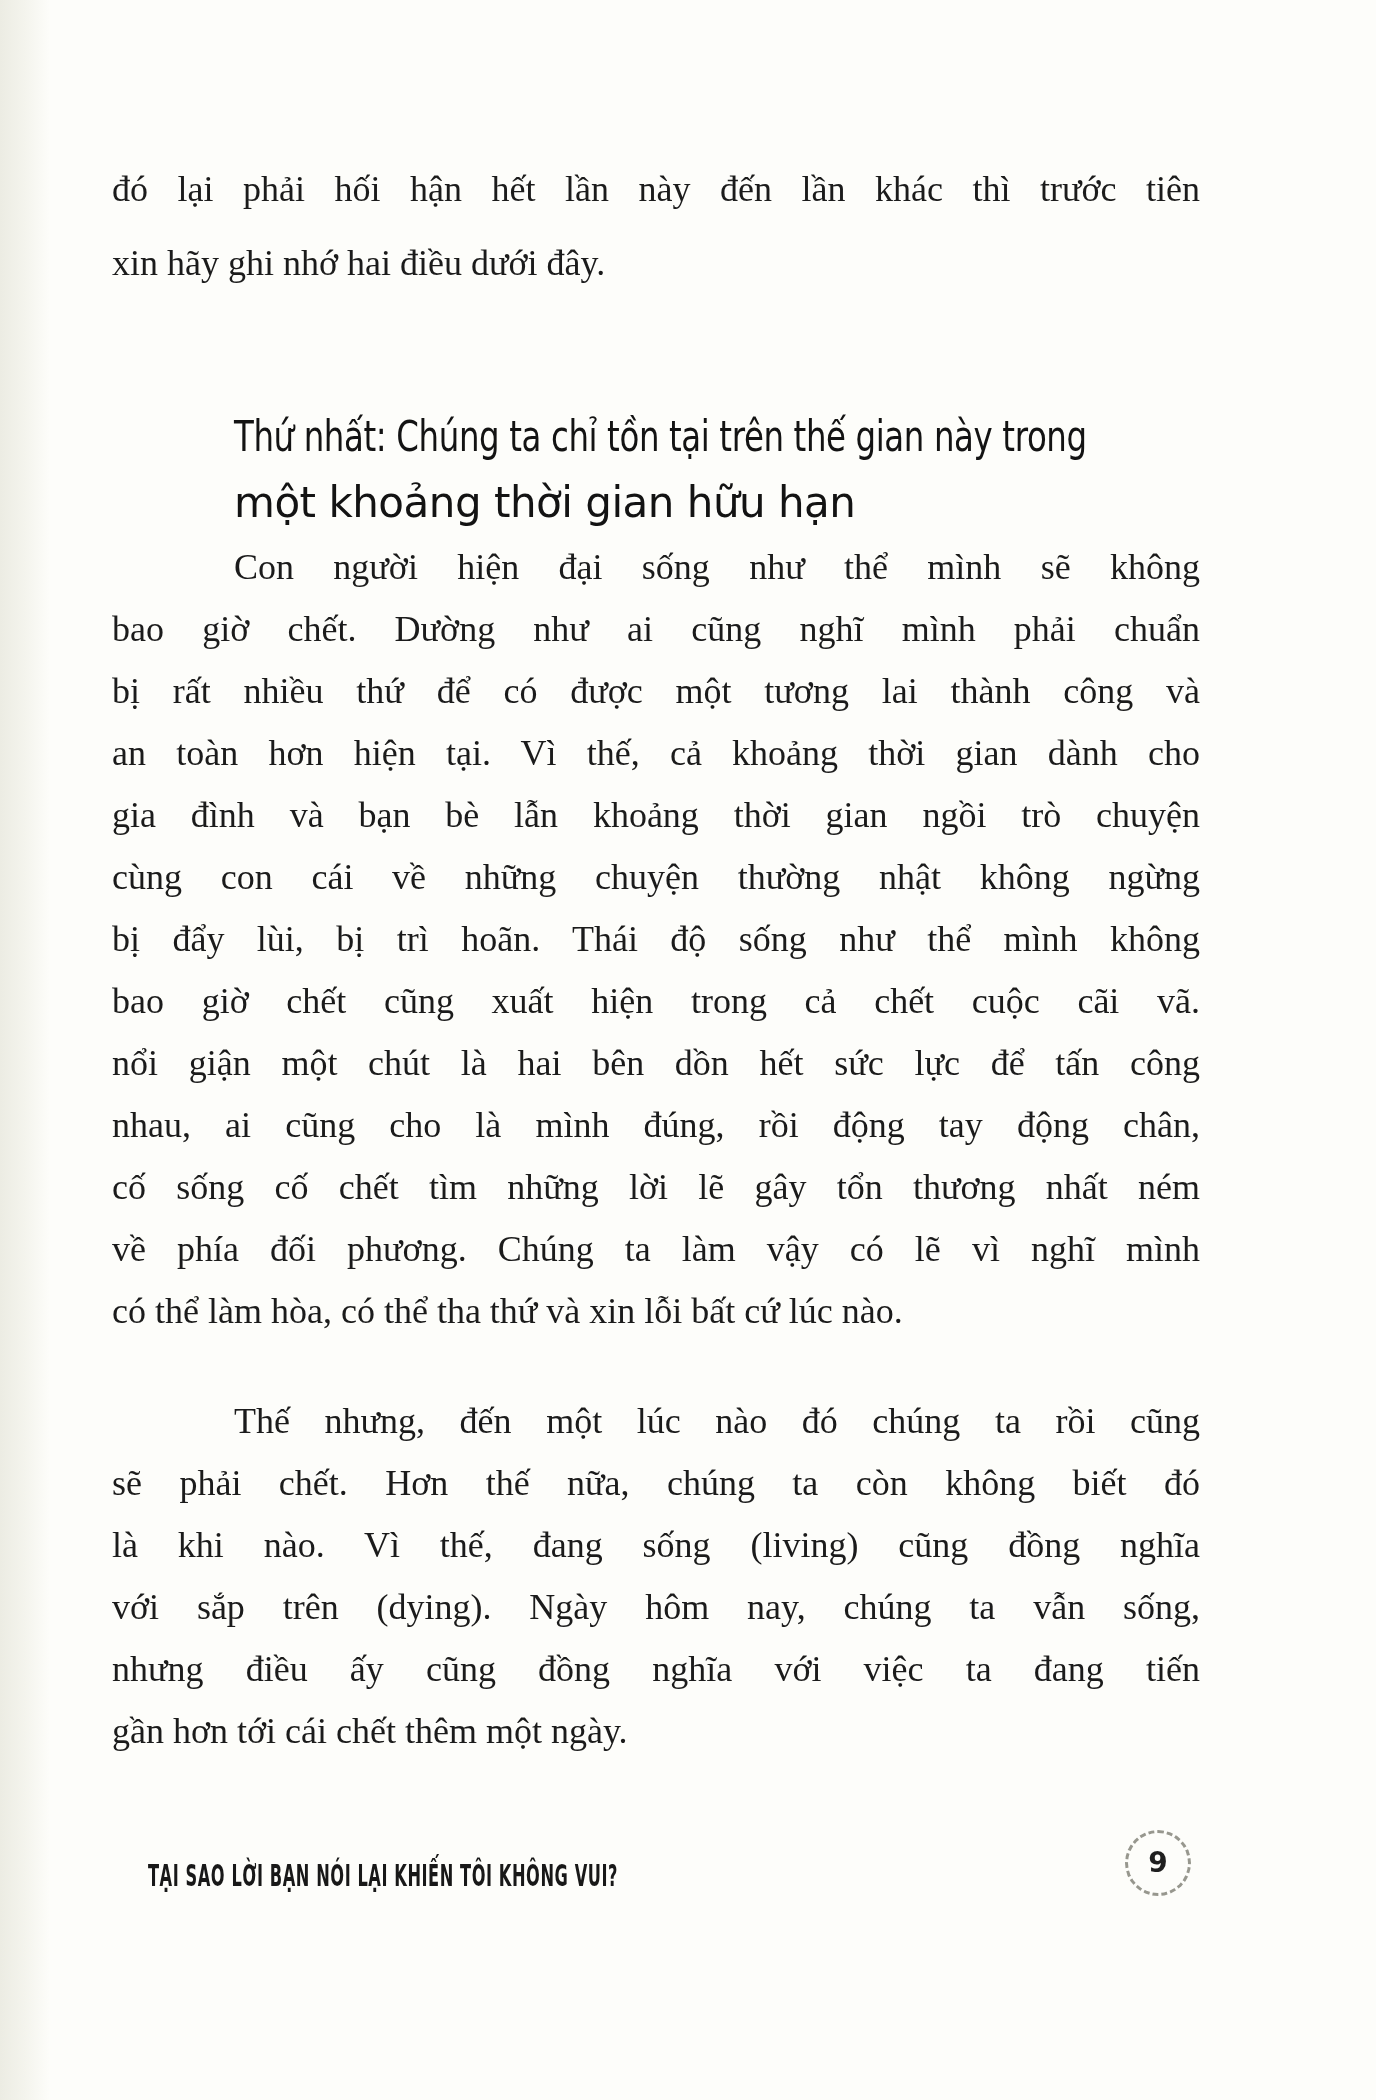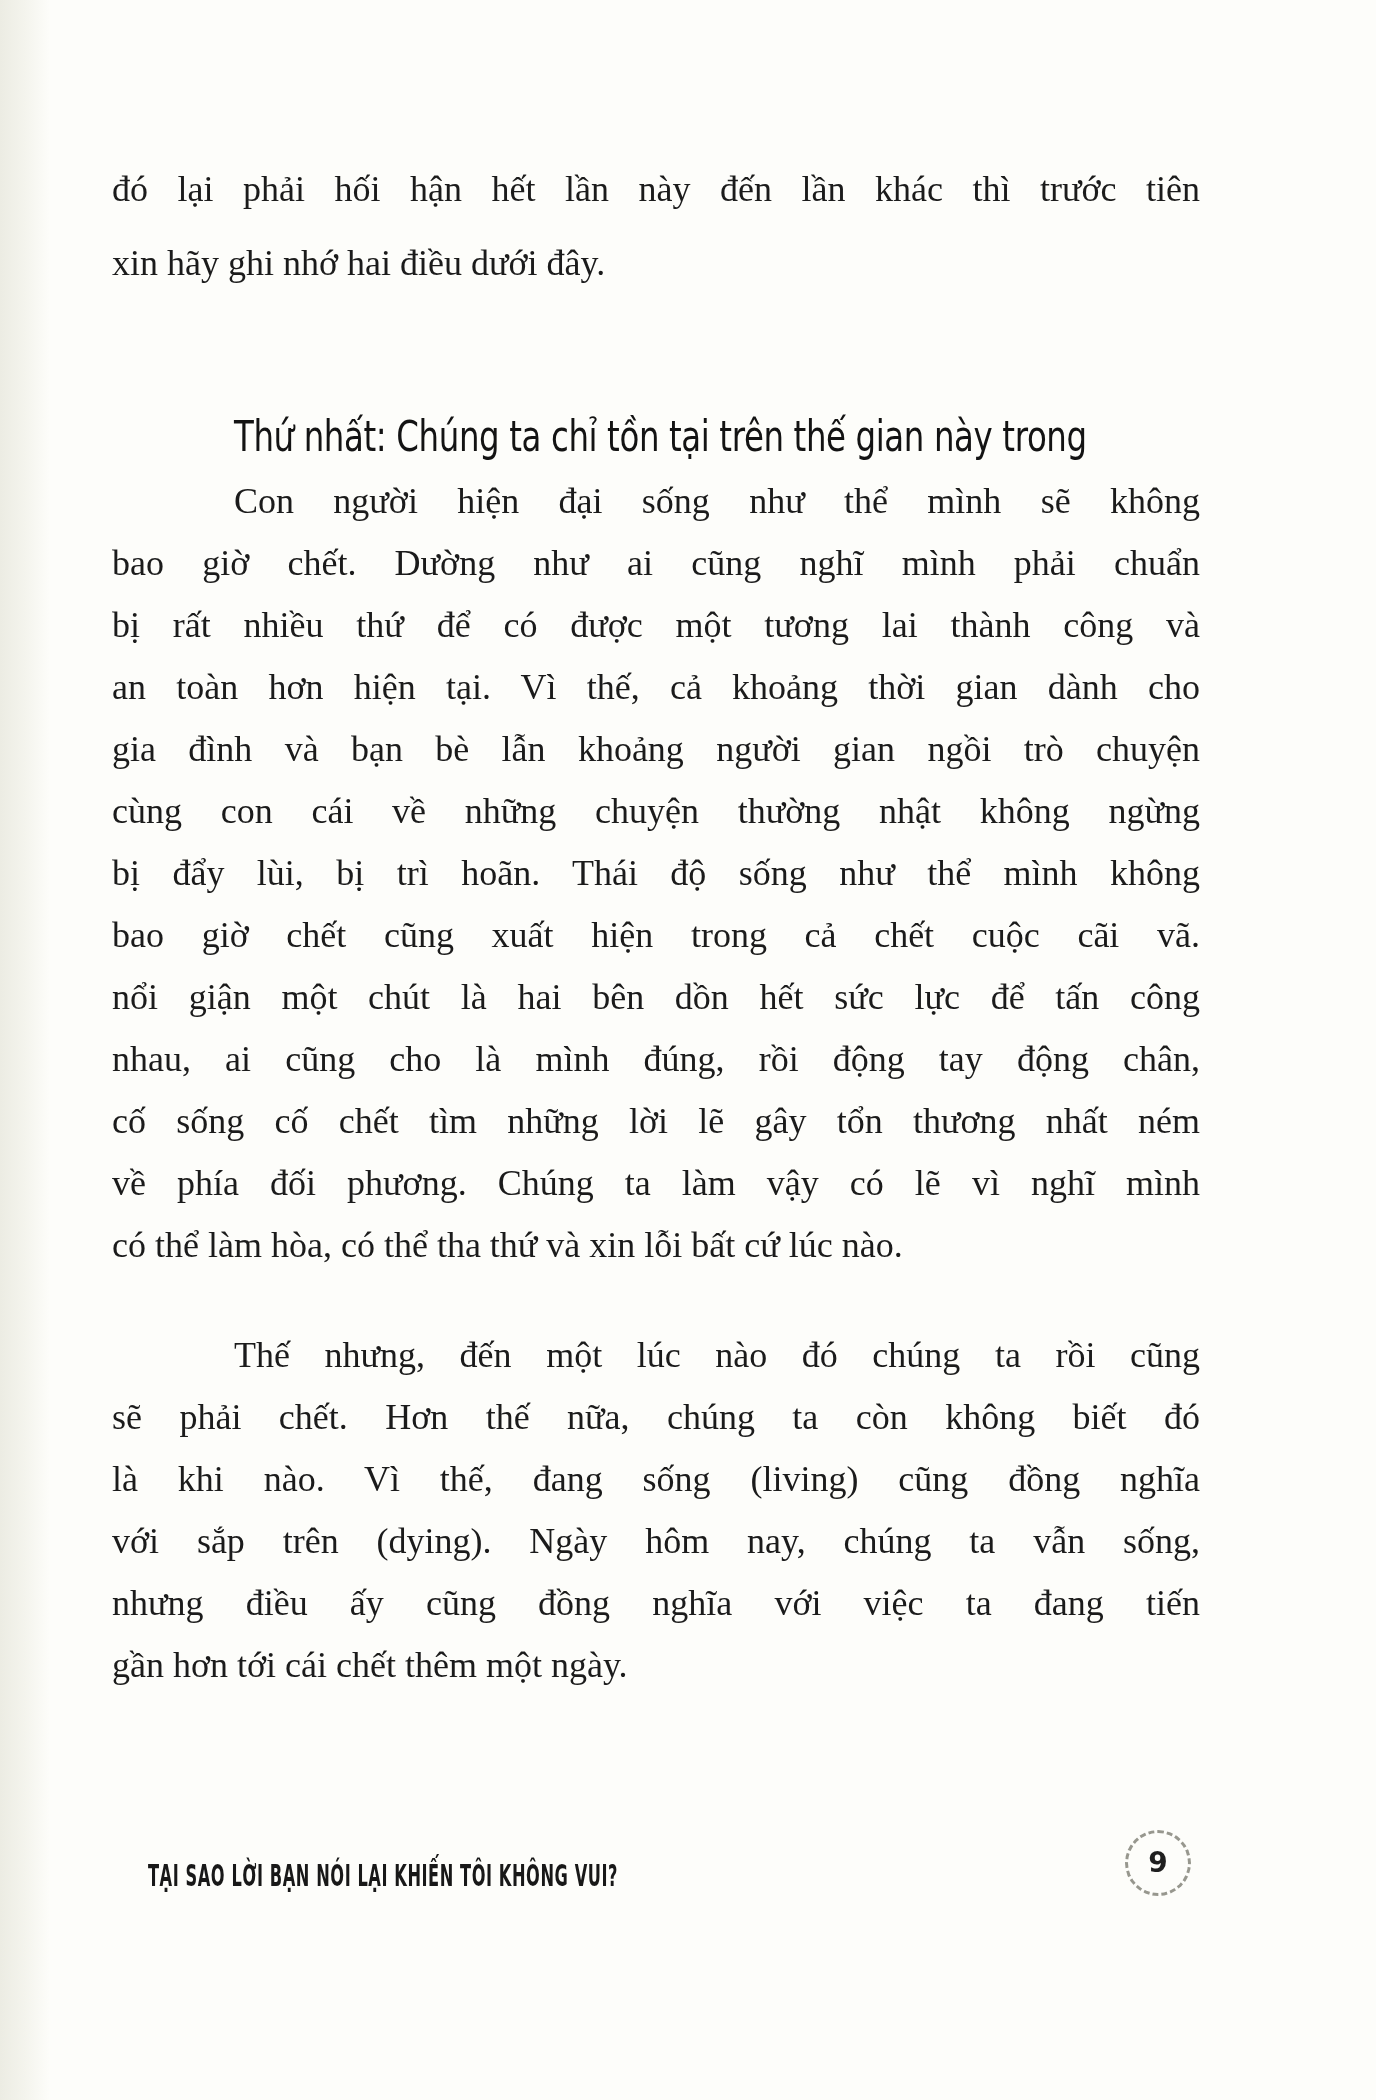--- a/index.html
+++ b/index.html
@@ -58,28 +58,29 @@
 
   <div class="text-col">
 
     <div class="para intro">
         <div class="line">đó lại phải hối hận hết lần này đến lần khác thì trước tiên</div>
         <div class="line last">xin hãy ghi nhớ hai điều dưới đây.</div>
       </div>
 
     <div class="heading">
         <div class="line" style="transform: scaleX(0.772182); transform-origin: left center;">Thứ nhất: Chúng ta chỉ tồn tại trên thế gian này trong</div>
+        <div class="line last">một khoảng thời gian hữu hạn</div>
       </div>
 
     <div class="para body1">
         <div class="line indent">Con người hiện đại sống như thể mình sẽ không</div>
         <div class="line">bao giờ chết. Dường như ai cũng nghĩ mình phải chuẩn</div>
         <div class="line">bị rất nhiều thứ để có được một tương lai thành công và</div>
         <div class="line">an toàn hơn hiện tại. Vì thế, cả khoảng thời gian dành cho</div>
-        <div class="line">gia đình và bạn bè lẫn khoảng người gian ngồi trò chuyện</div>
+        <div class="line">gia đình và bạn bè lẫn khoảng thời gian ngồi trò chuyện</div>
         <div class="line">cùng con cái về những chuyện thường nhật không ngừng</div>
         <div class="line">bị đẩy lùi, bị trì hoãn. Thái độ sống như thể mình không</div>
         <div class="line">bao giờ chết cũng xuất hiện trong cả chết cuộc cãi vã.</div>
         <div class="line">nổi giận một chút là hai bên dồn hết sức lực để tấn công</div>
         <div class="line">nhau, ai cũng cho là mình đúng, rồi động tay động chân,</div>
         <div class="line">cố sống cố chết tìm những lời lẽ gây tổn thương nhất ném</div>
         <div class="line">về phía đối phương. Chúng ta làm vậy có lẽ vì nghĩ mình</div>
         <div class="line last">có thể làm hòa, có thể tha thứ và xin lỗi bất cứ lúc nào.</div>
       </div>
 

